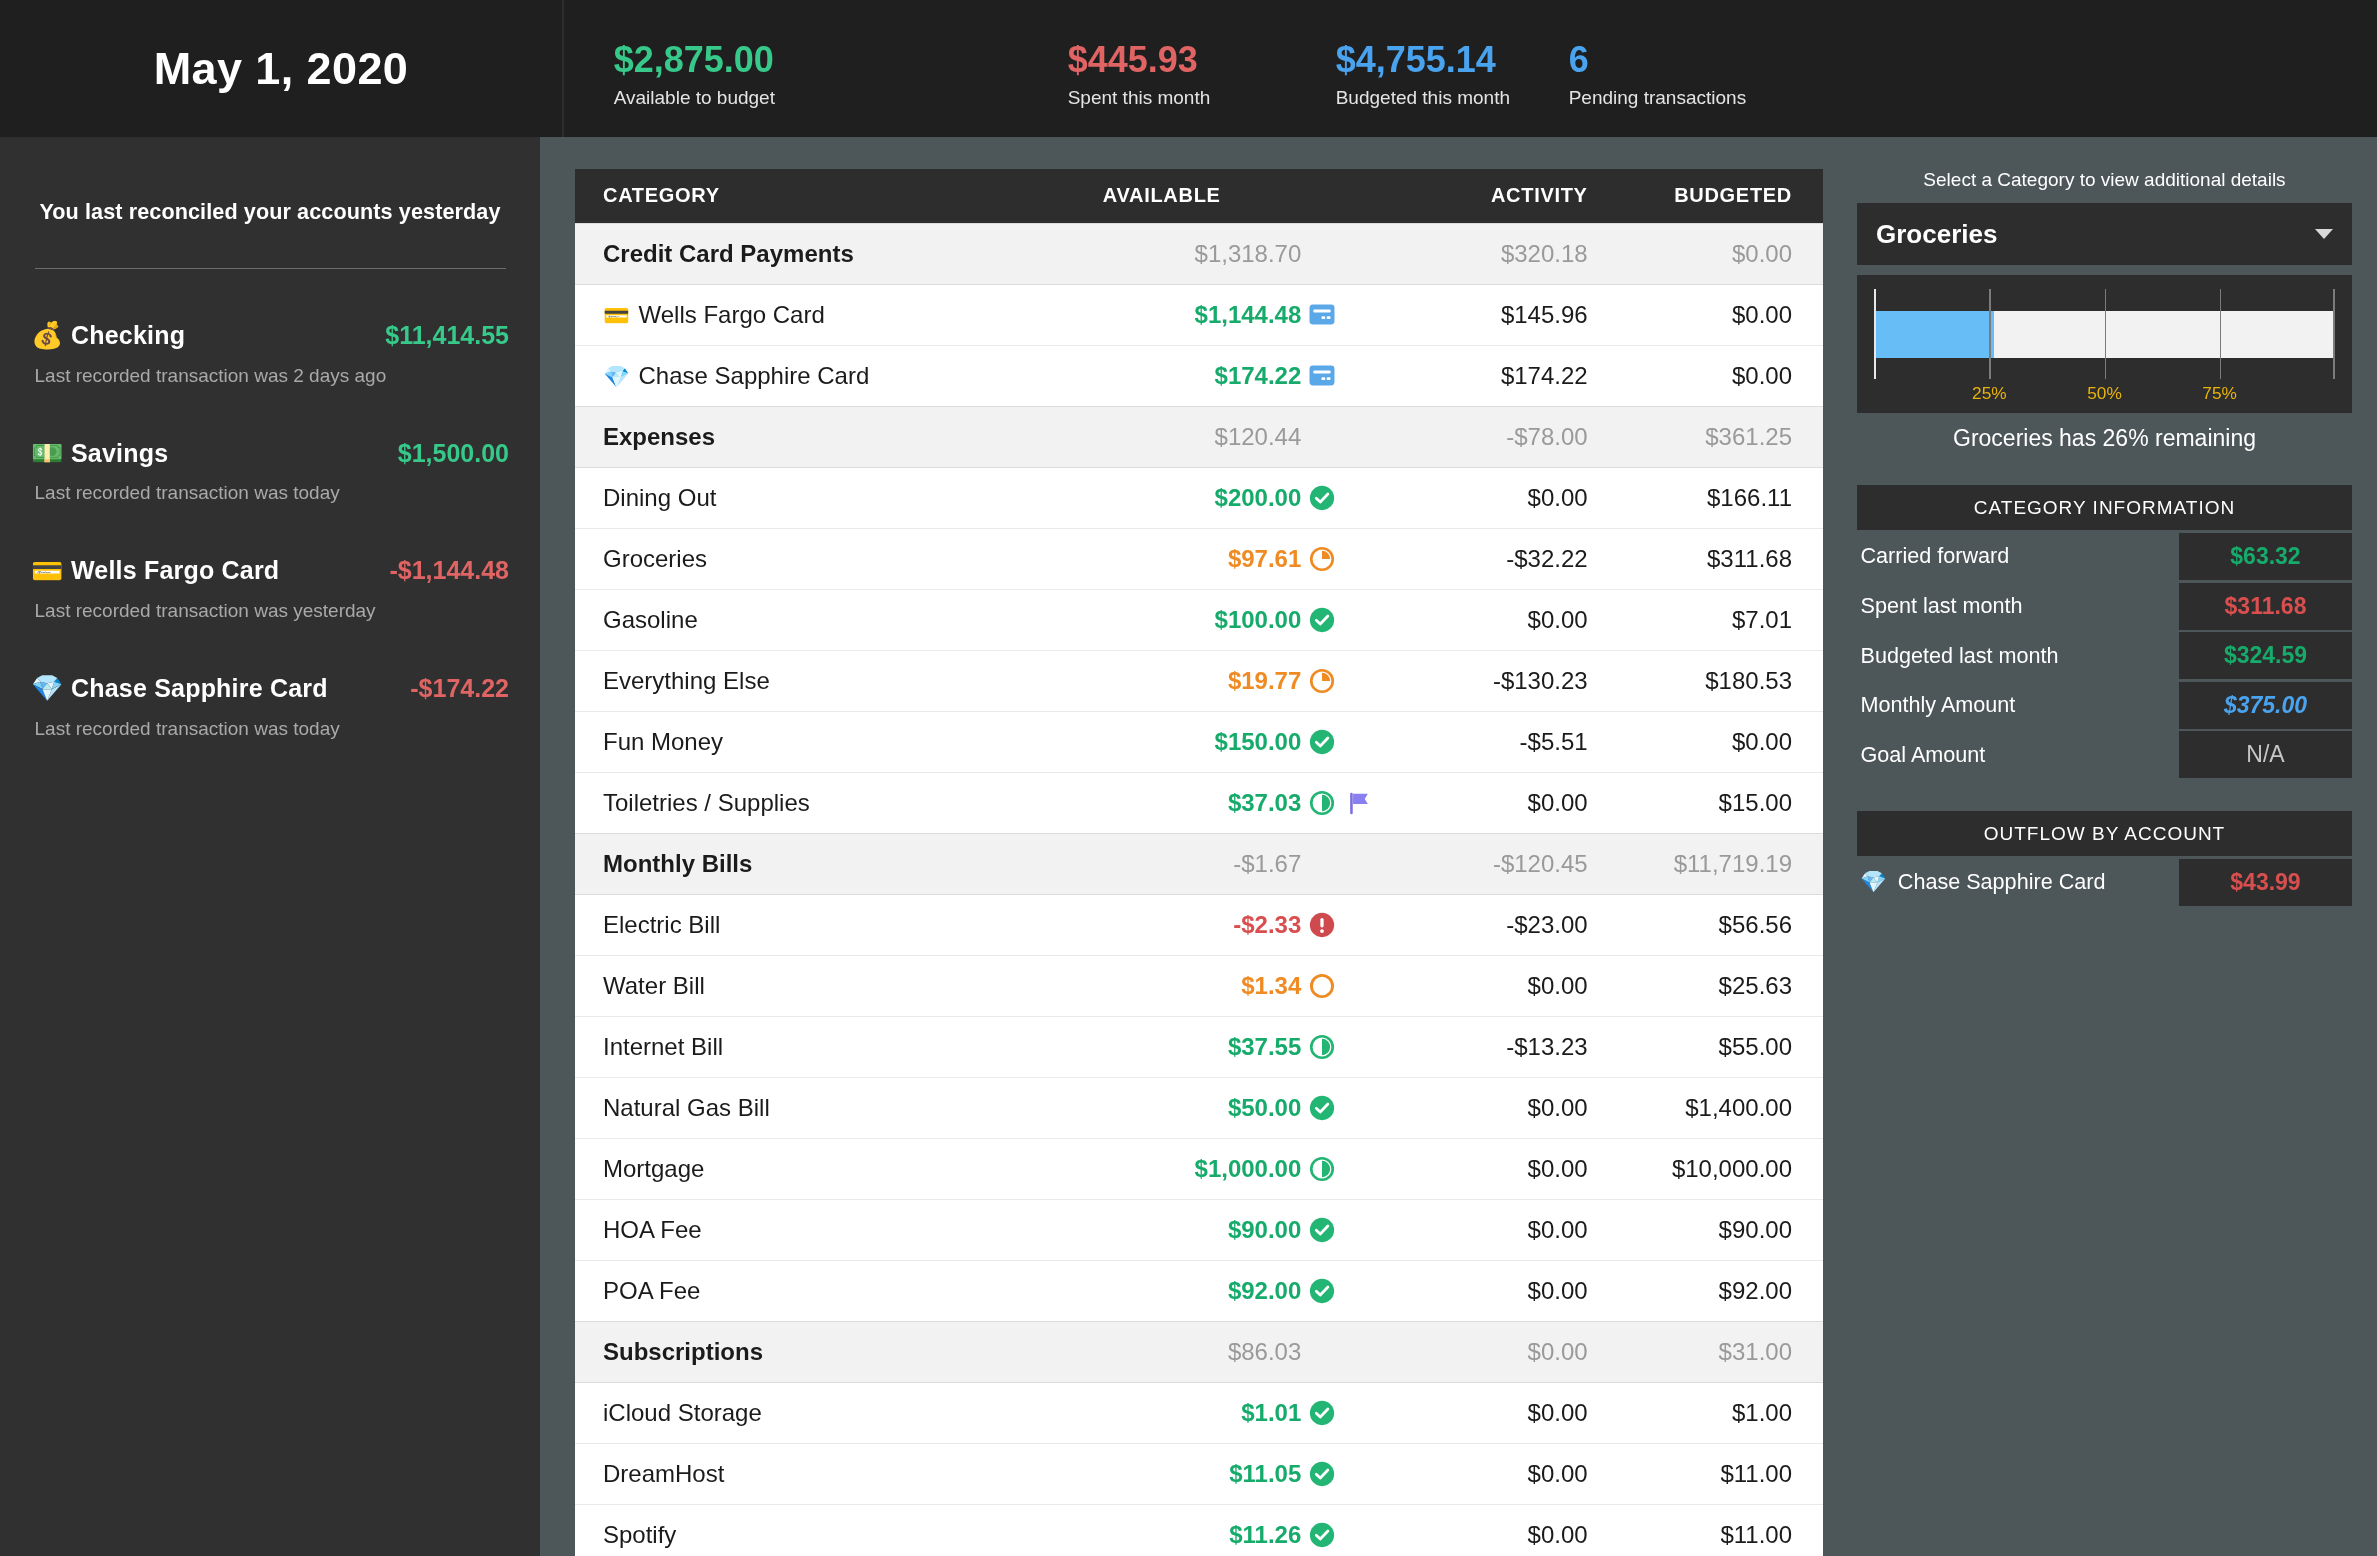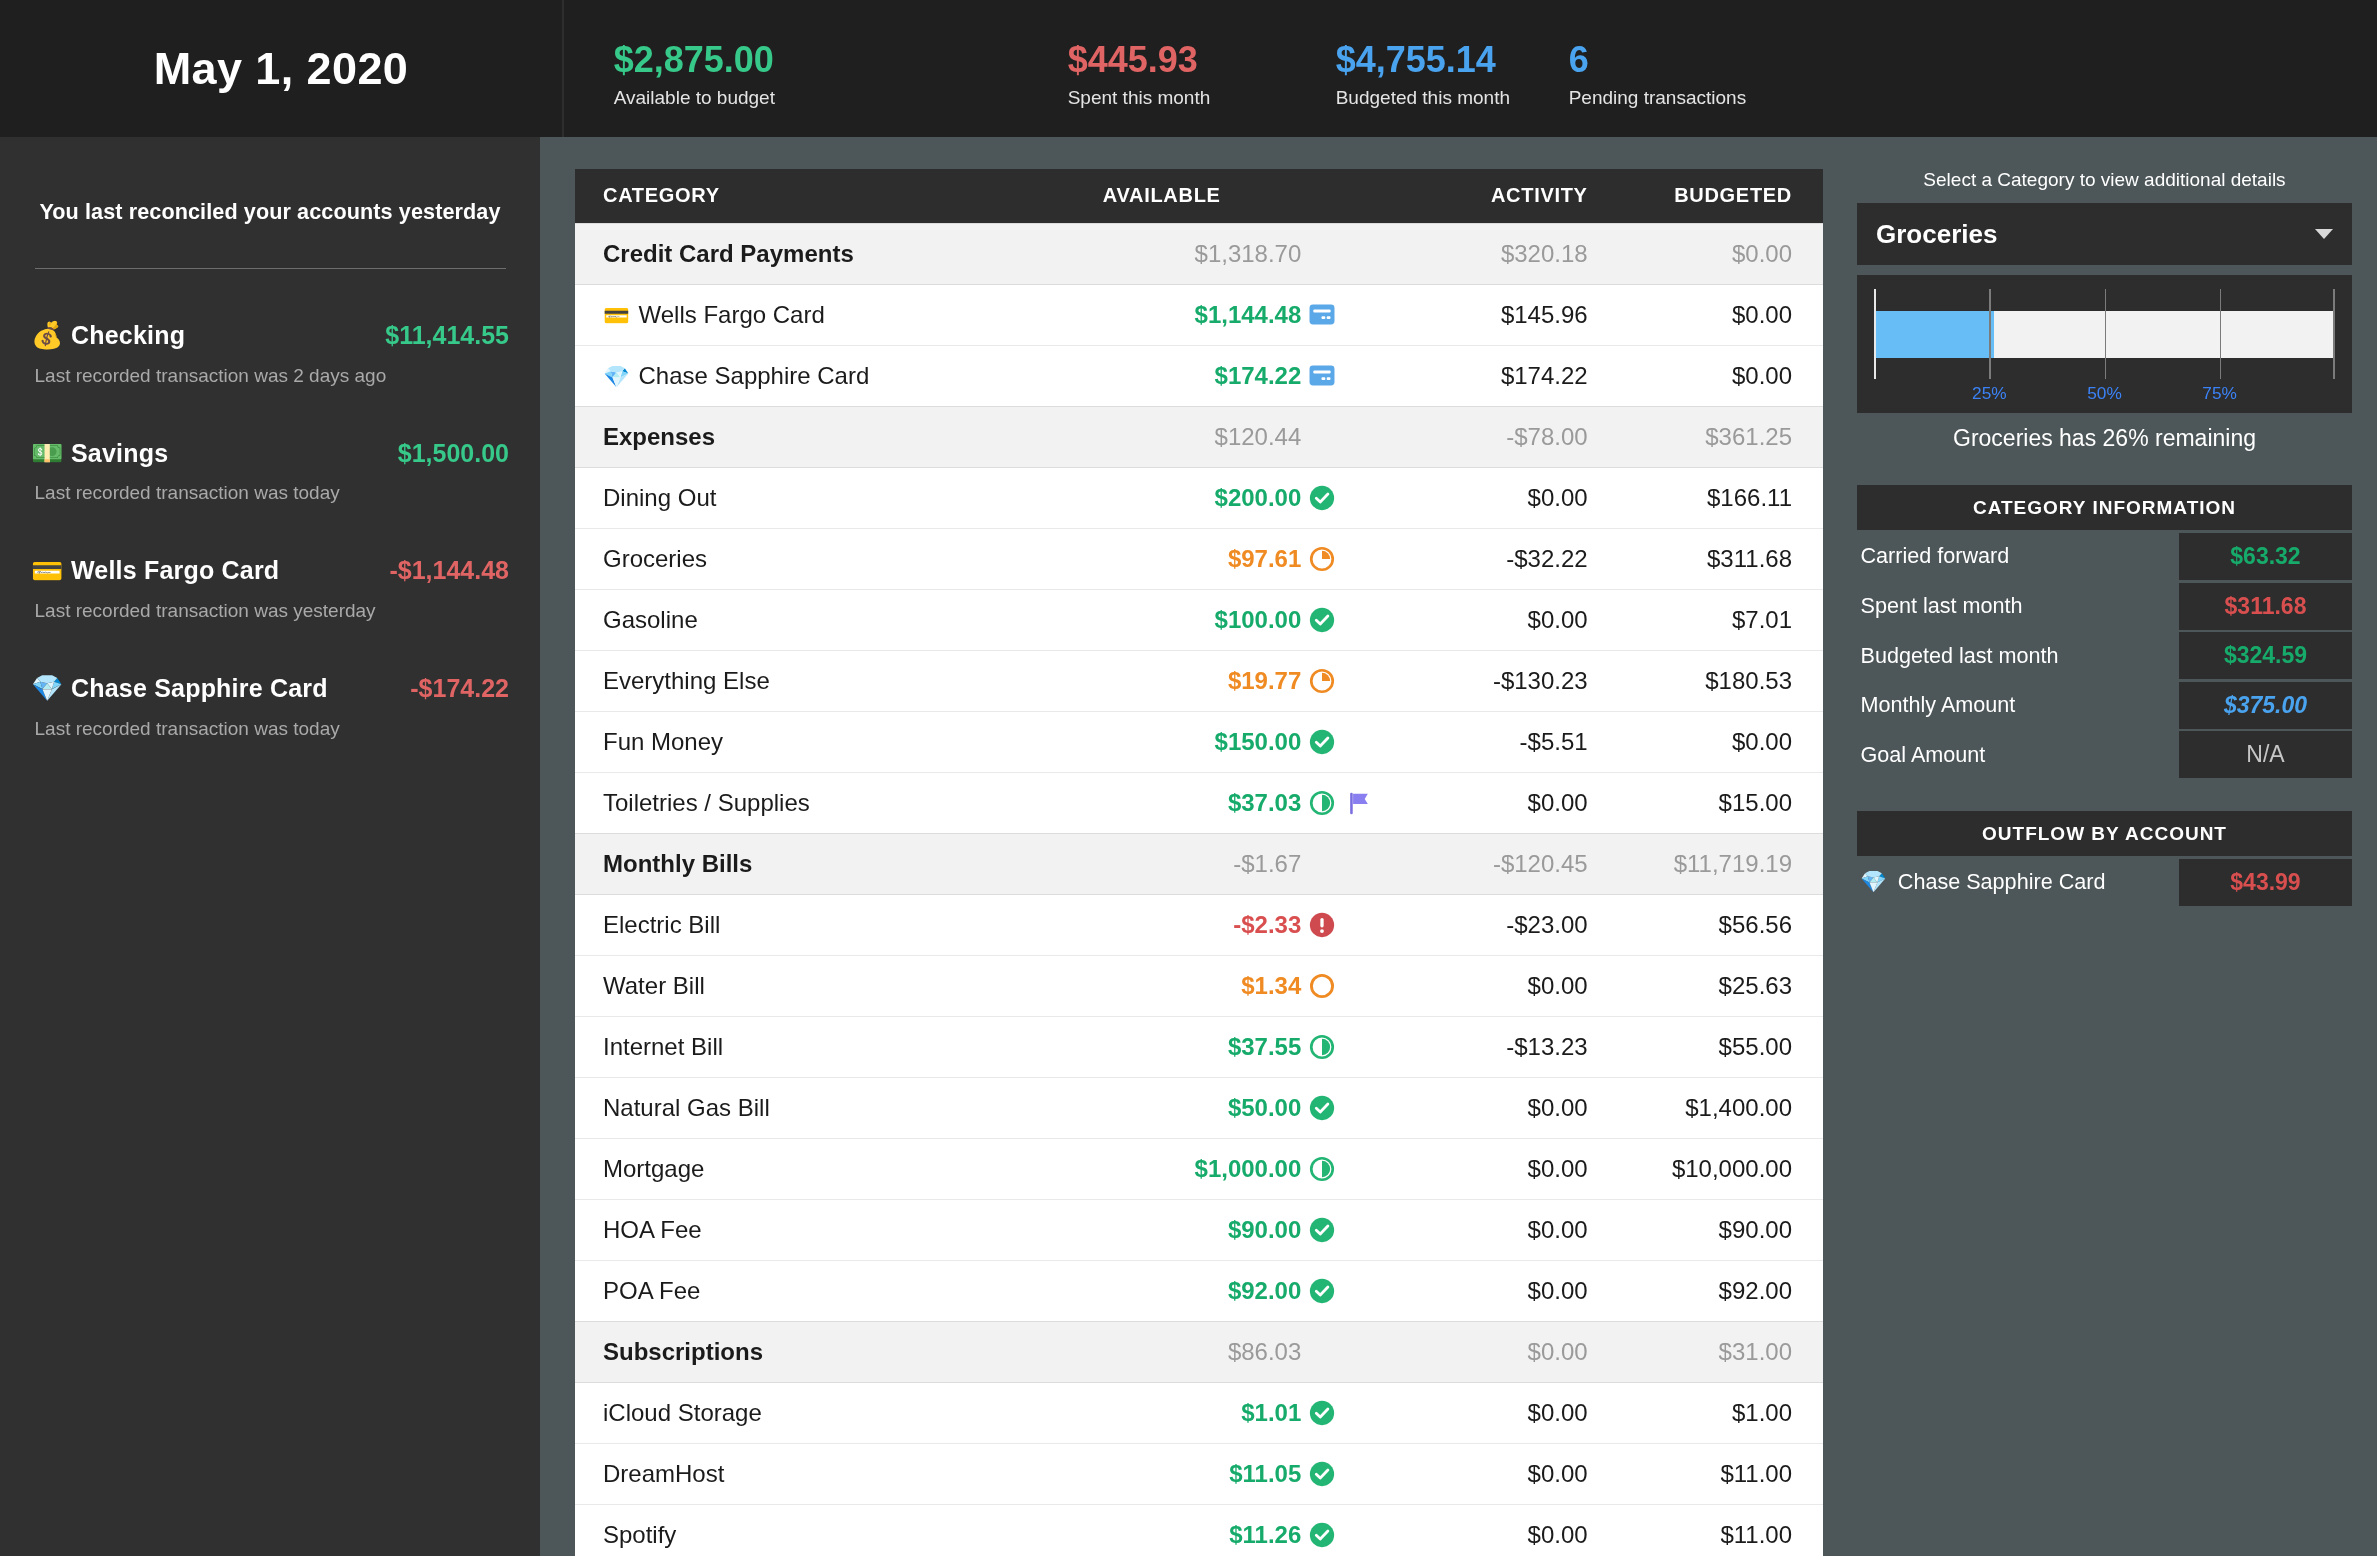--- a/index.html
+++ b/index.html
@@ -128,28 +128,28 @@
   .gridline { position: absolute; top: 0; bottom: 0; width: 1.7px; background: #7b7b7b; }
   .gridline.g0 { left: 0; background: #e8e8e8; }
   .bar-track {
     position: absolute; left: 0; right: 0; top: 21.6px; height: 47px;
     background: #f2f2f2;
   }
   .bar-fill { position: absolute; left: 0; top: 0; bottom: 0; background: #67bdf5; }
   .chart-ticks { position: relative; height: 35px; }
   .tick-lbl {
     position: absolute; top: 3.5px; transform: translateX(-50%);
-    color: #3b82f6; font-size: 17.3px;
+    color: #eab308; font-size: 17.3px;
   }
   .remaining-text {
     color: #ffffff; font-size: 23px; text-align: center; margin-top: 12px;
   }
 
   .panel-title {
-    background: #2d2d2d; color: #ffffff; font-size: 19px; font-weight: 700;
+    background: #2d2d2d; color: #ffffff; font-size: 19px; font-weight: 400;
     letter-spacing: 1px; text-align: center; height: 45px;
     display: flex; align-items: center; justify-content: center;
   }
   .info-rows { margin-top: 0; }
   .info-row { display: flex; align-items: stretch; height: 47px; margin-top: 2.6px; }
   .info-label {
     flex: 1; color: #ffffff; font-size: 21.6px; display: flex; align-items: center;
     padding-left: 3.5px;
   }
   .info-value {

